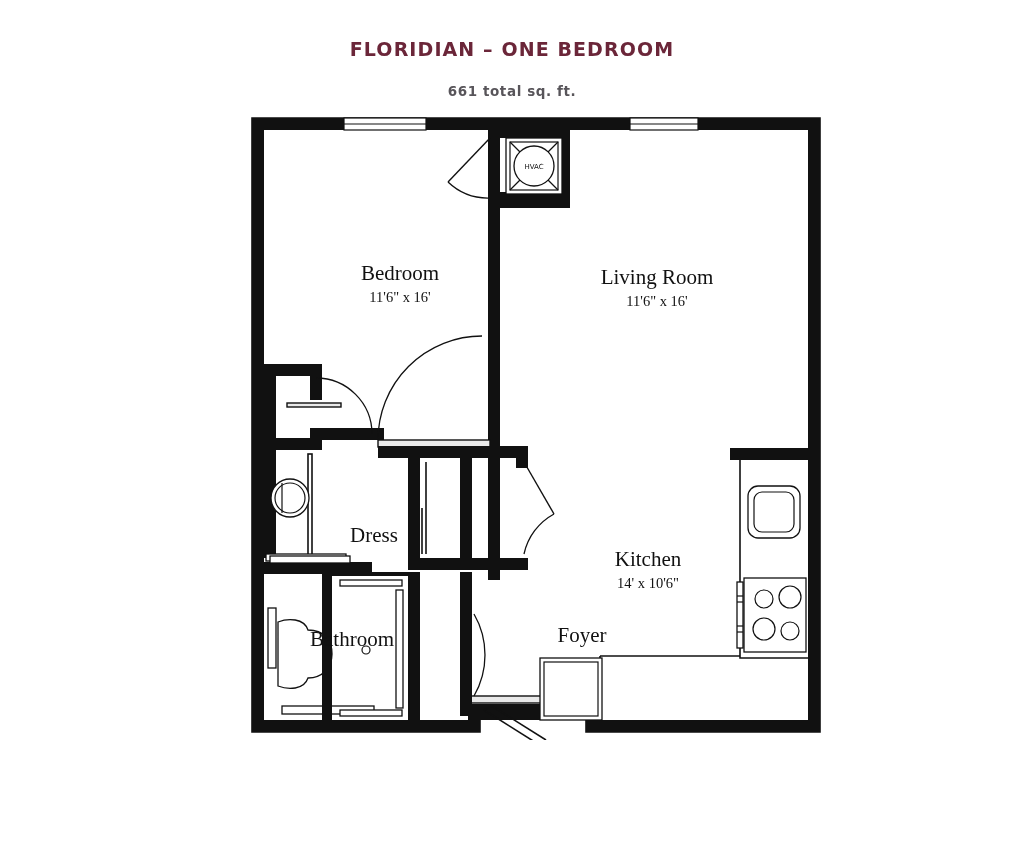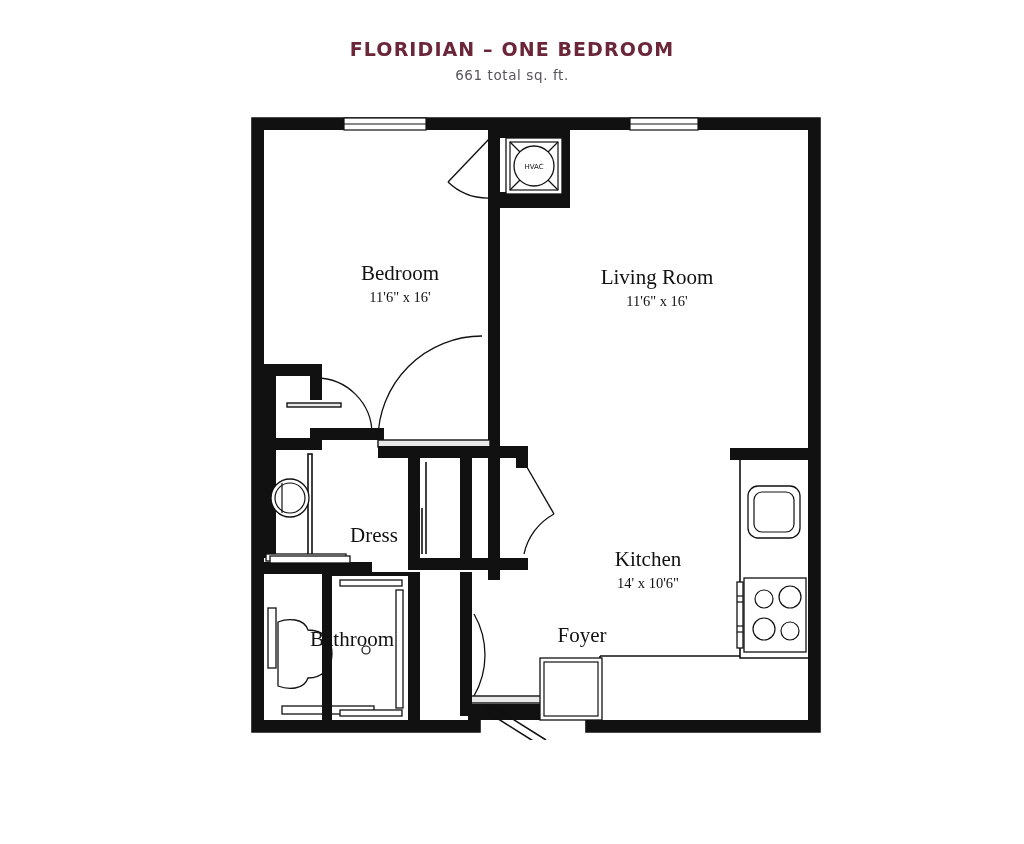--- a/index.html
+++ b/index.html
@@ -34,25 +34,25 @@
     font-size: 19px;
     font-weight: bold;
     letter-spacing: 1.1px;
     color: #6b2639;
     line-height: 26px;
     margin: 0;
   }
   #plan-subtitle {
     font-family: "DejaVu Sans", "Liberation Sans", sans-serif;
     font-size: 13.5px;
-    font-weight: normal;
+    font-weight: bold;
     letter-spacing: 0.6px;
     color: #58555a;
     line-height: 20px;
-    margin: 0;
+    margin: 16px;
     padding-top: 3px;
   }
   
   #plan-wrap {
     position: absolute;
     left: 248px;
     top: 110px;
     width: 576px;
     height: 630px;
   }

